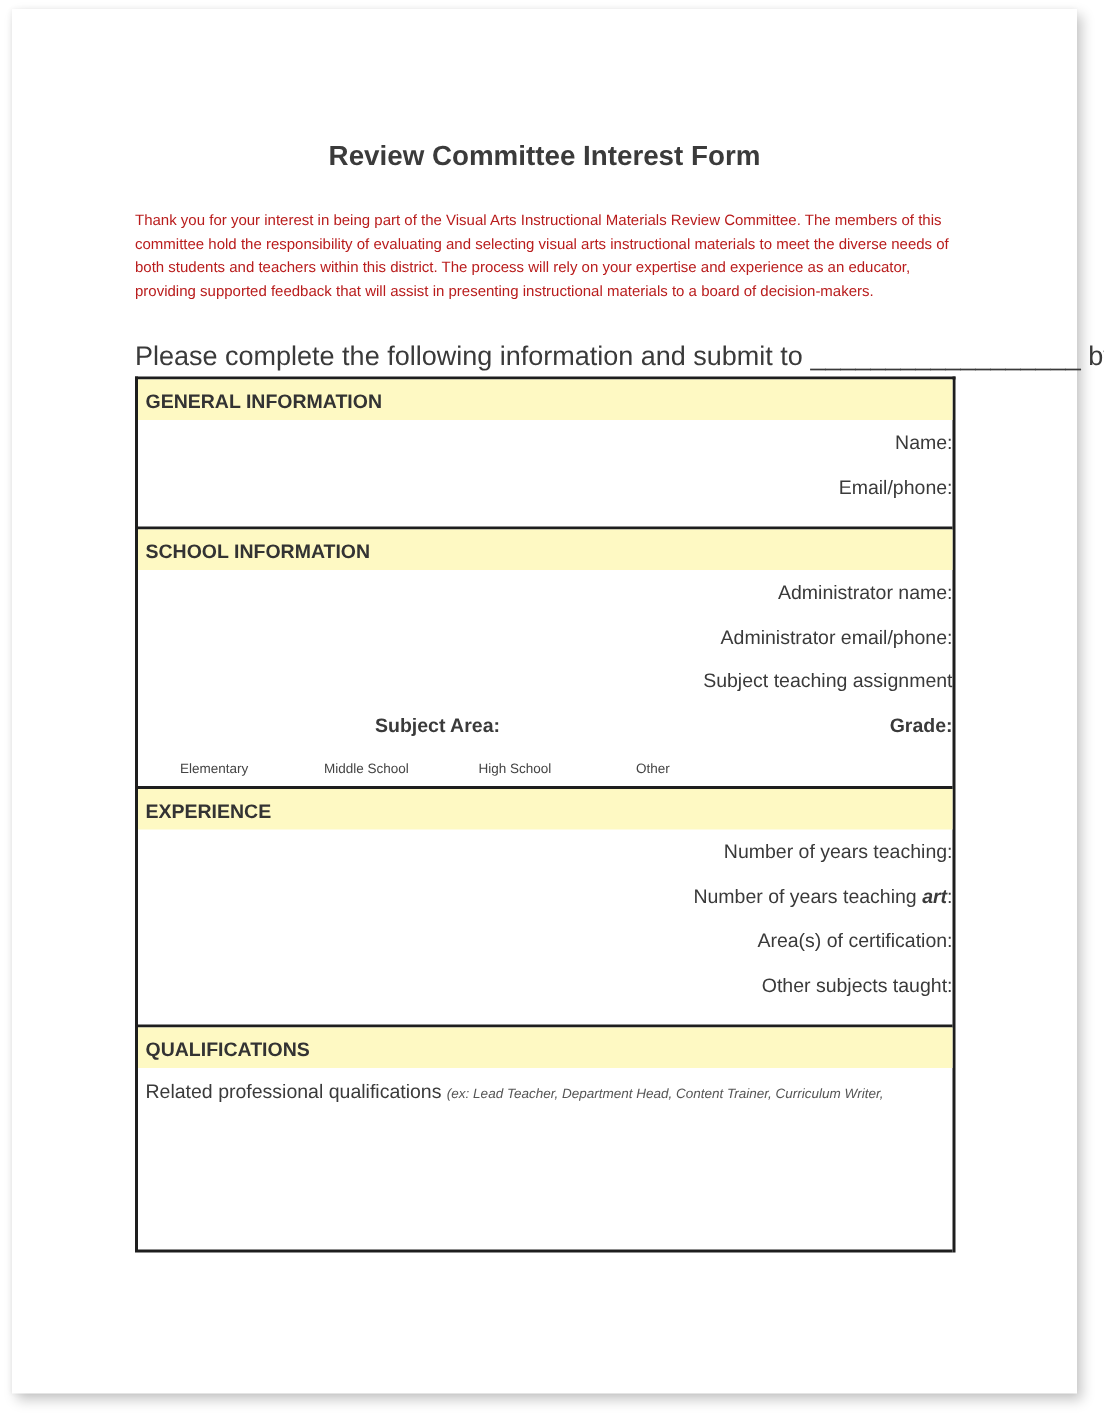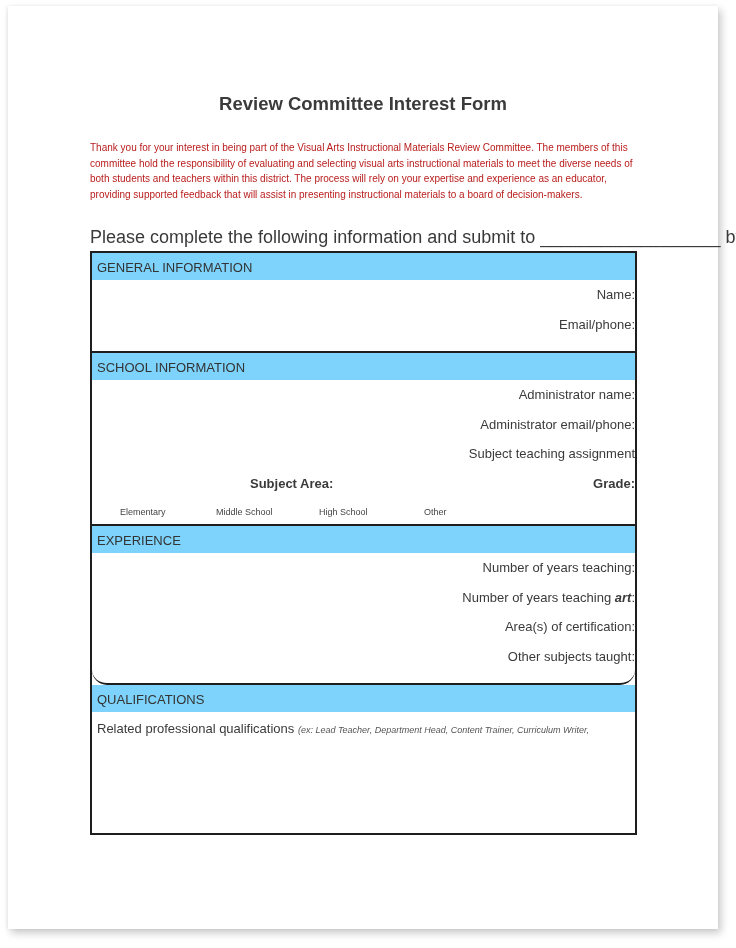--- a/index.html
+++ b/index.html
@@ -24,22 +24,22 @@
     .submit-line {
       position: absolute; left: 90px; top: 227px; width: 560px;
       font-size: 18px; color: #3a3a3a; margin: 0; white-space: nowrap;
     }
     .form-table {
       position: absolute; left: 90px; top: 251px; width: 543px;
       border: 2px solid #1e1e1e; border-bottom: none;
     }
     .section { border-bottom: 2px solid #1e1e1e; position: relative; }
     .section-header {
-      background: #7dd3fc; height: 27px; line-height: 29px;
-      padding-left: 5px; font-size: 13px; font-weight: normal; color: #333;
+      background: #fef9c3; height: 27px; line-height: 29px;
+      padding-left: 5px; font-size: 13px; font-weight: bold; color: #333;
     }
     .section-body { padding-left: 5px; position: relative; }
     .field {
       font-size: 13px; color: #3a3a3a; height: 29.5px; line-height: 30px;
       white-space: nowrap;
       text-align: right;
     }
     .field em { font-weight: bold; font-style: italic; }
     .grade-row { position: relative; font-weight: bold; }
     .grade-row .subject { position: absolute; left: 153px; top: 0; }
@@ -86,21 +86,21 @@
       </div>
       <div class="grade-options">
         <span style="left:23px;">Elementary</span>
         <span style="left:119px;text-align:center;">Middle School</span>
         <span style="left:222px;">High School</span>
         <span style="left:327px;">Other</span>
       </div>
     </div>
   </div>
 
-  <div class="section" style="height:157px;border-radius:15px;">
+  <div class="section" style="height:157px;">
     <div class="section-header">EXPERIENCE</div>
     <div class="section-body">
       <div class="field">Number of years teaching:</div>
       <div class="field"><span>Number of years teaching </span><em>art</em><span>:</span></div>
       <div class="field">Area(s) of certification:</div>
       <div class="field">Other subjects taught:</div>
     </div>
   </div>
 
   <div class="section" style="height:148px;">

